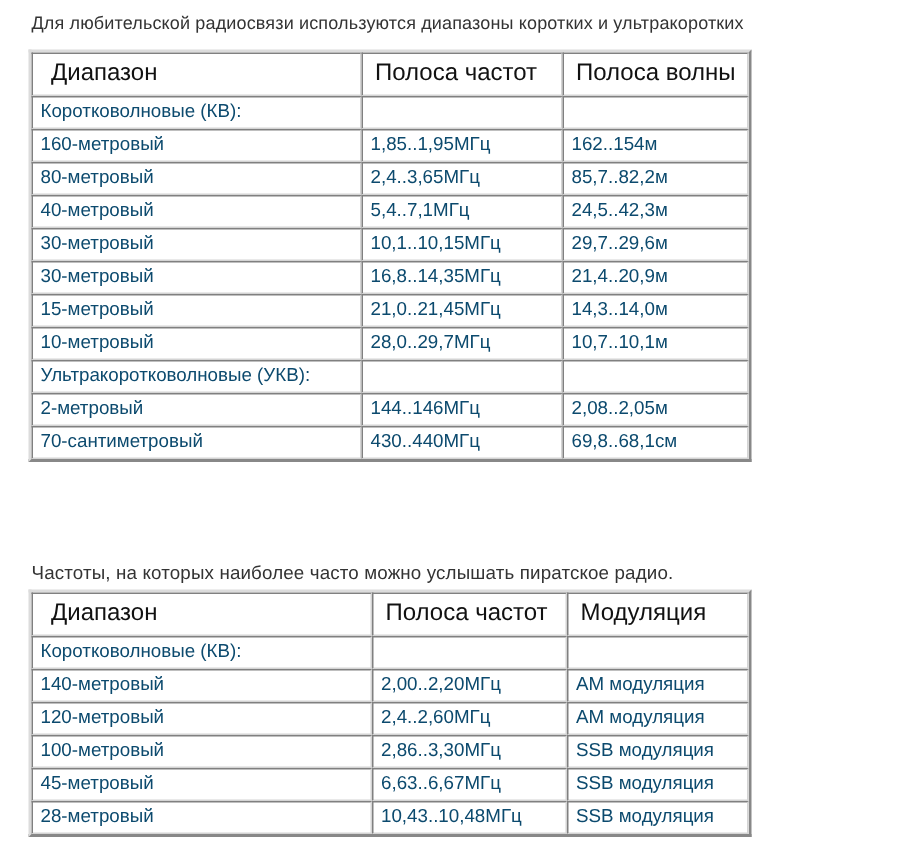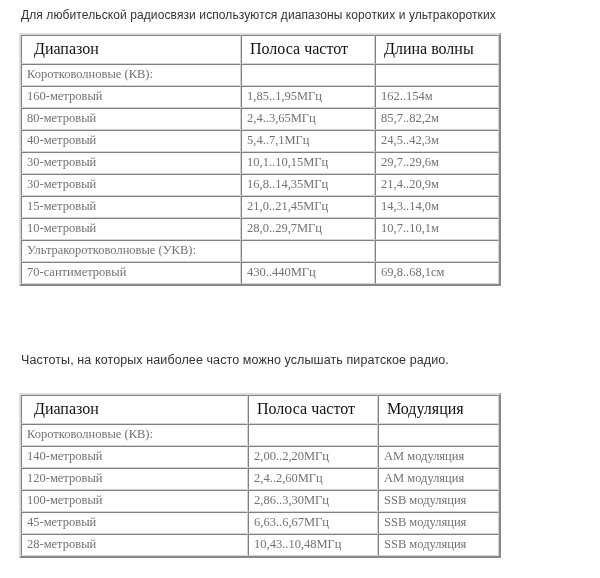--- a/index.html
+++ b/index.html
@@ -33,46 +33,45 @@
     font-size: 12px;
     line-height: 16px;
     color: #333333;
     white-space: nowrap;
     letter-spacing: 0.1px;
   }
 
   .intro-text-2 {
     position: absolute;
     left: 21px;
-    top: 352px;
+    top: 374px;
     width: 520px;
     font-size: 12.5px;
     line-height: 16px;
     color: #333333;
     white-space: nowrap;
     letter-spacing: 0.1px;
   }
 
   
   table.radio-table {
     position: absolute;
     border-collapse: separate;
     border-spacing: 0;
     background: #ffffff;
     border: 2px outset #dcdcdc;
     table-layout: fixed;
-    font-family: Liberation Serif, serif;
   }
   table.radio-table td {
     border: 1px inset #d4d4d4;
     background: #ffffff;
     padding: 1px 3px 2px 5px;
     font-size: 12.5px;
     line-height: 17px;
-    color: #737373;
+    color: #0c4a6e;
     height: 17px;
     vertical-align: middle;
     white-space: nowrap;
     overflow: hidden;
   }
   table.radio-table tr.head td {
     font-size: 16px;
     line-height: 24px;
     height: 24px;
     padding: 1px 5px 2px 12px;
@@ -104,21 +103,21 @@
   <table class="radio-table" id="table-1">
     <colgroup>
       <col class="c1">
         <col class="c2">
         <col class="c3">
     </colgroup>
     <tbody>
       <tr class="head">
         <td class="c1">Диапазон</td>
         <td class="c2">Полоса частот</td>
-        <td class="c3">Длина волны</td>
+        <td class="c3">Полоса волны</td>
       </tr>
       <tr>
         <td class="c1">Коротковолновые (КВ):</td>
         <td class="c2"></td>
         <td class="c3"></td>
       </tr>
       <tr>
         <td class="c1">160-метровый</td>
         <td class="c2">1,85..1,95МГц</td>
         <td class="c3">162..154м</td>
@@ -150,20 +149,25 @@
       </tr>
       <tr>
         <td class="c1">10-метровый</td>
         <td class="c2">28,0..29,7МГц</td>
         <td class="c3">10,7..10,1м</td>
       </tr>
       <tr>
         <td class="c1">Ультракоротковолновые (УКВ):</td>
         <td class="c2"></td>
         <td class="c3"></td>
+      </tr>
+      <tr>
+        <td class="c1">2-метровый</td>
+        <td class="c2">144..146МГц</td>
+        <td class="c3">2,08..2,05м</td>
       </tr>
       <tr>
         <td class="c1">70-сантиметровый</td>
         <td class="c2">430..440МГц</td>
         <td class="c3">69,8..68,1см</td>
       </tr>
     </tbody>
   </table>
 
   <div class="intro-text-2">Частоты, на которых наиболее часто можно услышать пиратское радио.</div>

